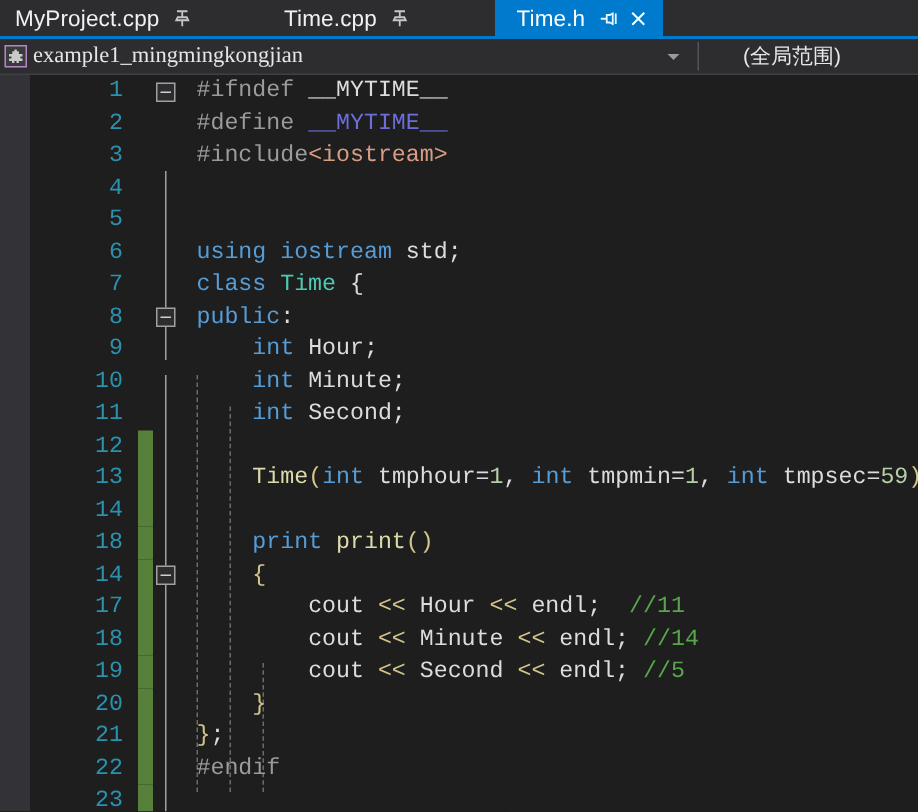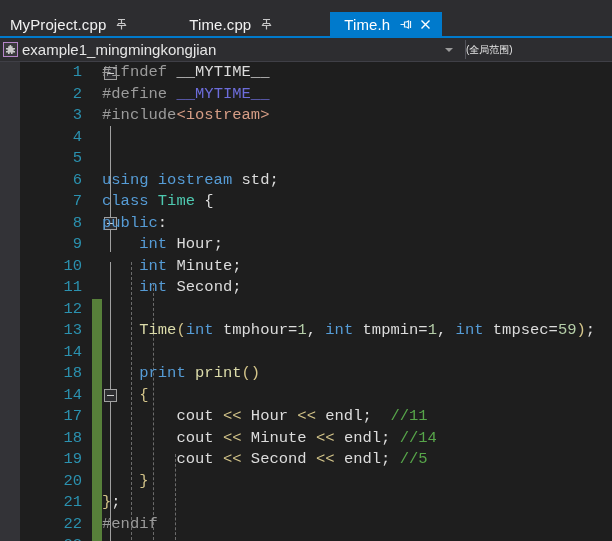--- a/index.html
+++ b/index.html
@@ -11,24 +11,24 @@
     width: 612px;
     height: 541px;
     overflow: hidden;
     font-family: "Liberation Sans", sans-serif;
     -webkit-font-smoothing: antialiased;
   }
 
   
   .tabbar {
     position: relative;
-    height: 38px;
+    height: 26px;
     background: #2d2d30;
     display: flex;
-    align-items: flex-end;
+    align-items: center;
     border-bottom: 2px solid #007acc;
     box-sizing: border-box;
   }
   .tab {
     display: flex;
     align-items: center;
     padding: 0 9px 0 10px;
     height: 24px;
     color: #f1f1f1;
     font-size: 15px;
@@ -85,42 +85,44 @@
     align-items: center;
     justify-content: center;
     box-sizing: border-box;
     flex: 0 0 auto;
   }
   .nav-text {
     margin-left: 4px;
     color: #e6e6e6;
     font-size: 15px;
     white-space: nowrap;
+    font-family: Liberation Serif, serif;
   }
   .nav-chevron {
     position: absolute;
     right: 12px;
     top: 50%;
     transform: translateY(-50%);
     width: 0; height: 0;
     border-left: 4px solid transparent;
     border-right: 4px solid transparent;
     border-top: 4px solid #9a9a9a;
   }
   .nav-sep {
     width: 1px;
     background: #53535a;
     margin: 2px 0;
   }
   .nav-scope {
     flex: 1 1 auto;
     display: flex;
     align-items: center;
+    justify-content: center;
     color: #e6e6e6;
-    font-size: 10px;
+    font-size: 14px;
     white-space: nowrap;
     padding-right: 22px;
     box-sizing: border-box;
   }
 
   
   .editor {
     position: relative;
     height: 491px;
     background: #1e1e1e;
@@ -156,21 +158,21 @@
   }
   .chgbar {
     position: absolute;
     left: 72px;
     width: 10px;
     top: 0; bottom: 0;
   }
   .chgbar.on { background: #57803a; }
   .codetext {
     position: absolute;
-    left: 82px;
+    left: 111px;
     font-family: "Liberation Mono", monospace;
     font-size: 15.5px;
     color: #dcdcdc;
     white-space: pre;
   }
 
   
   .foldline {
     position: absolute;
     width: 1px;

